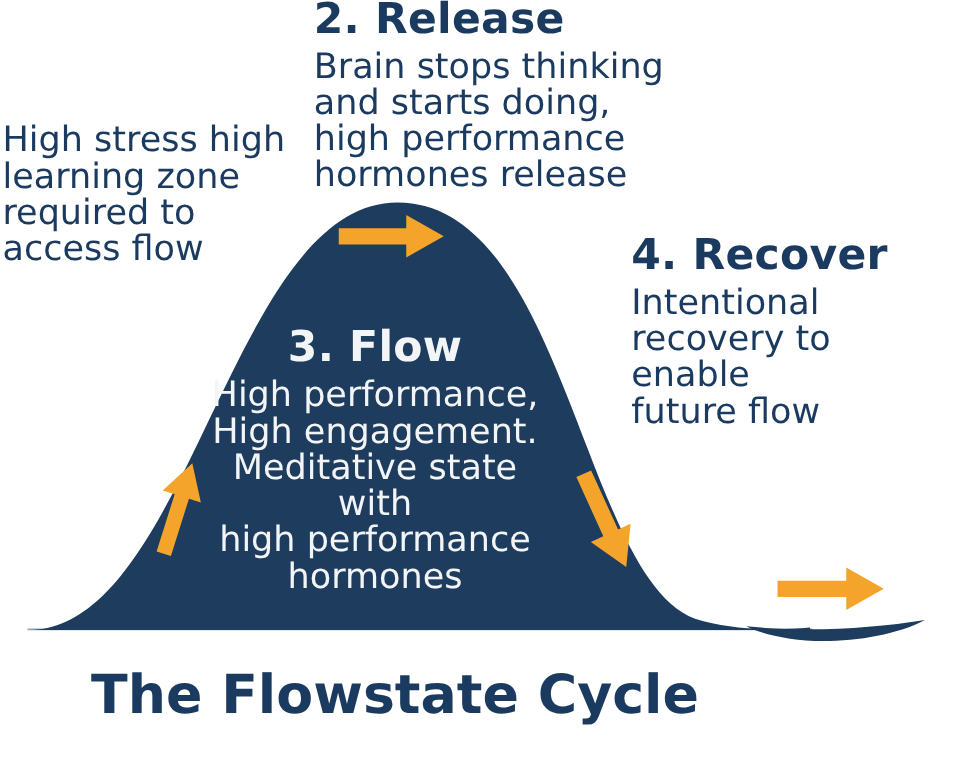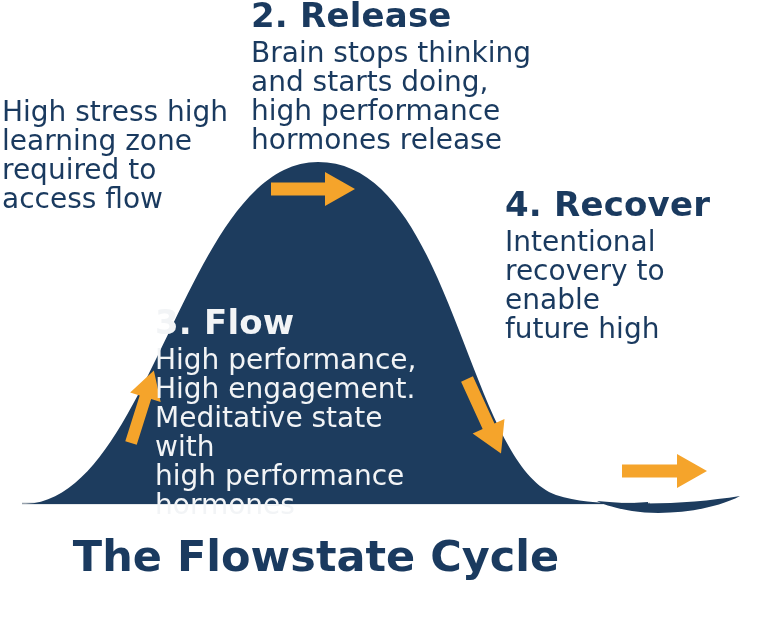--- a/index.html
+++ b/index.html
@@ -29,23 +29,22 @@
     font-size: 28px;
     line-height: 29px;
     white-space: pre-line;
   }
 
   #stage-1 { left: 2px;   top: 95px; }
   #stage-2 { left: 251px; top: -5px; }
   #stage-4 { left: 505px; top: 184px; }
   #stage-3 {
     left: 155px; top: 258px; width: 290px;
-    text-align: left;
+    text-align: center;
     color: var(--flow-text, #f2f4f6);
-    margin-top: 44px;
   }
 
   .main-title {
     position: absolute;
     left: 0; top: 536px; width: 632px;
     text-align: center;
     font-size: 43px;
     line-height: 41px;
     font-weight: bold;
     color: var(--text, #1a3a5f);
@@ -105,18 +104,18 @@
 High engagement.
 Meditative state with
 high performance
 hormones</p>
   </div>
 
   <div class="stage" id="stage-4">
     <h2>4. Recover</h2>
     <p>Intentional
 recovery to enable
-future high</p>
+future flow</p>
   </div>
 
   <div class="main-title">The Flowstate Cycle</div>
 
 </div>
 
 </body></html>

